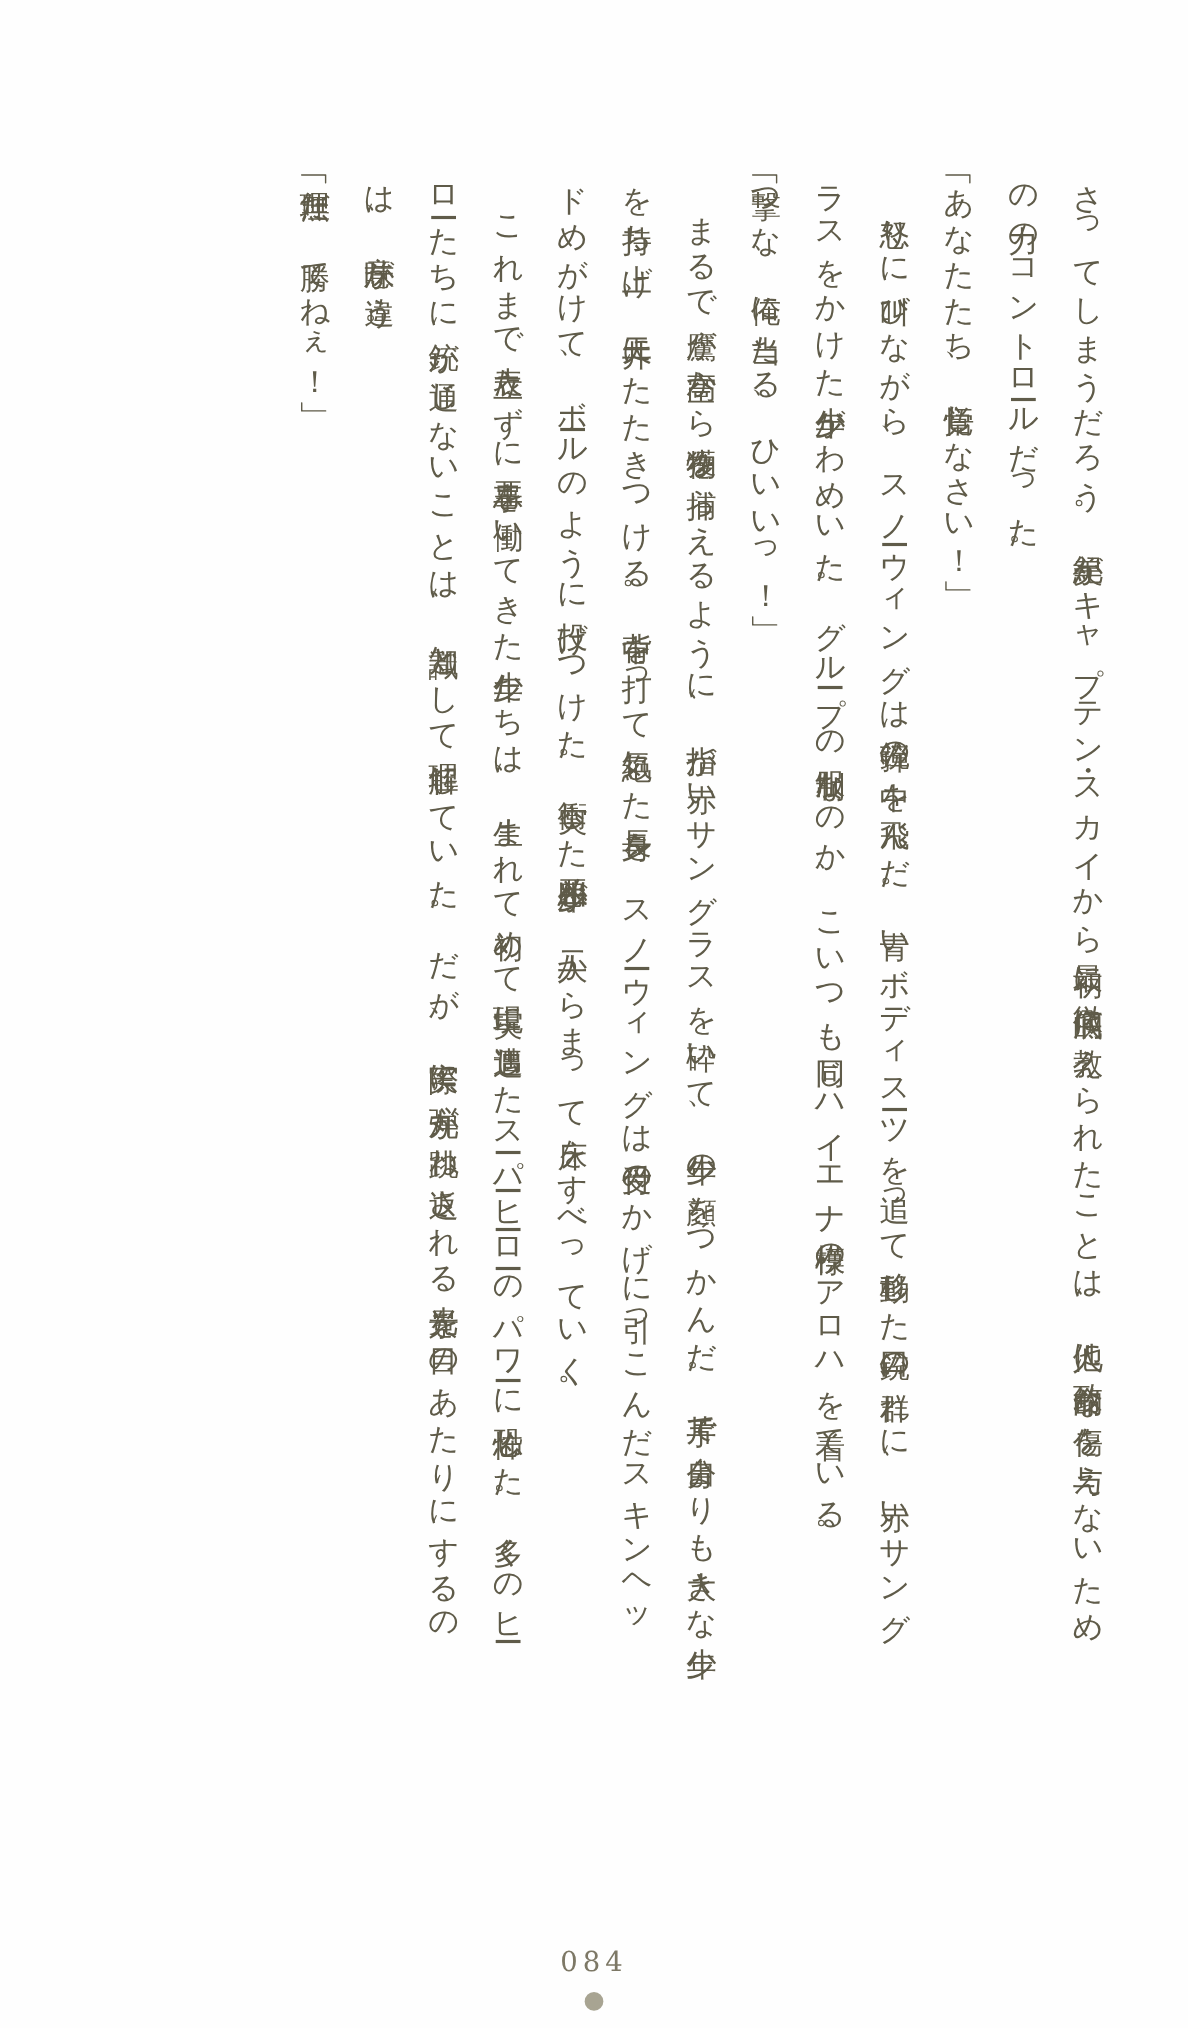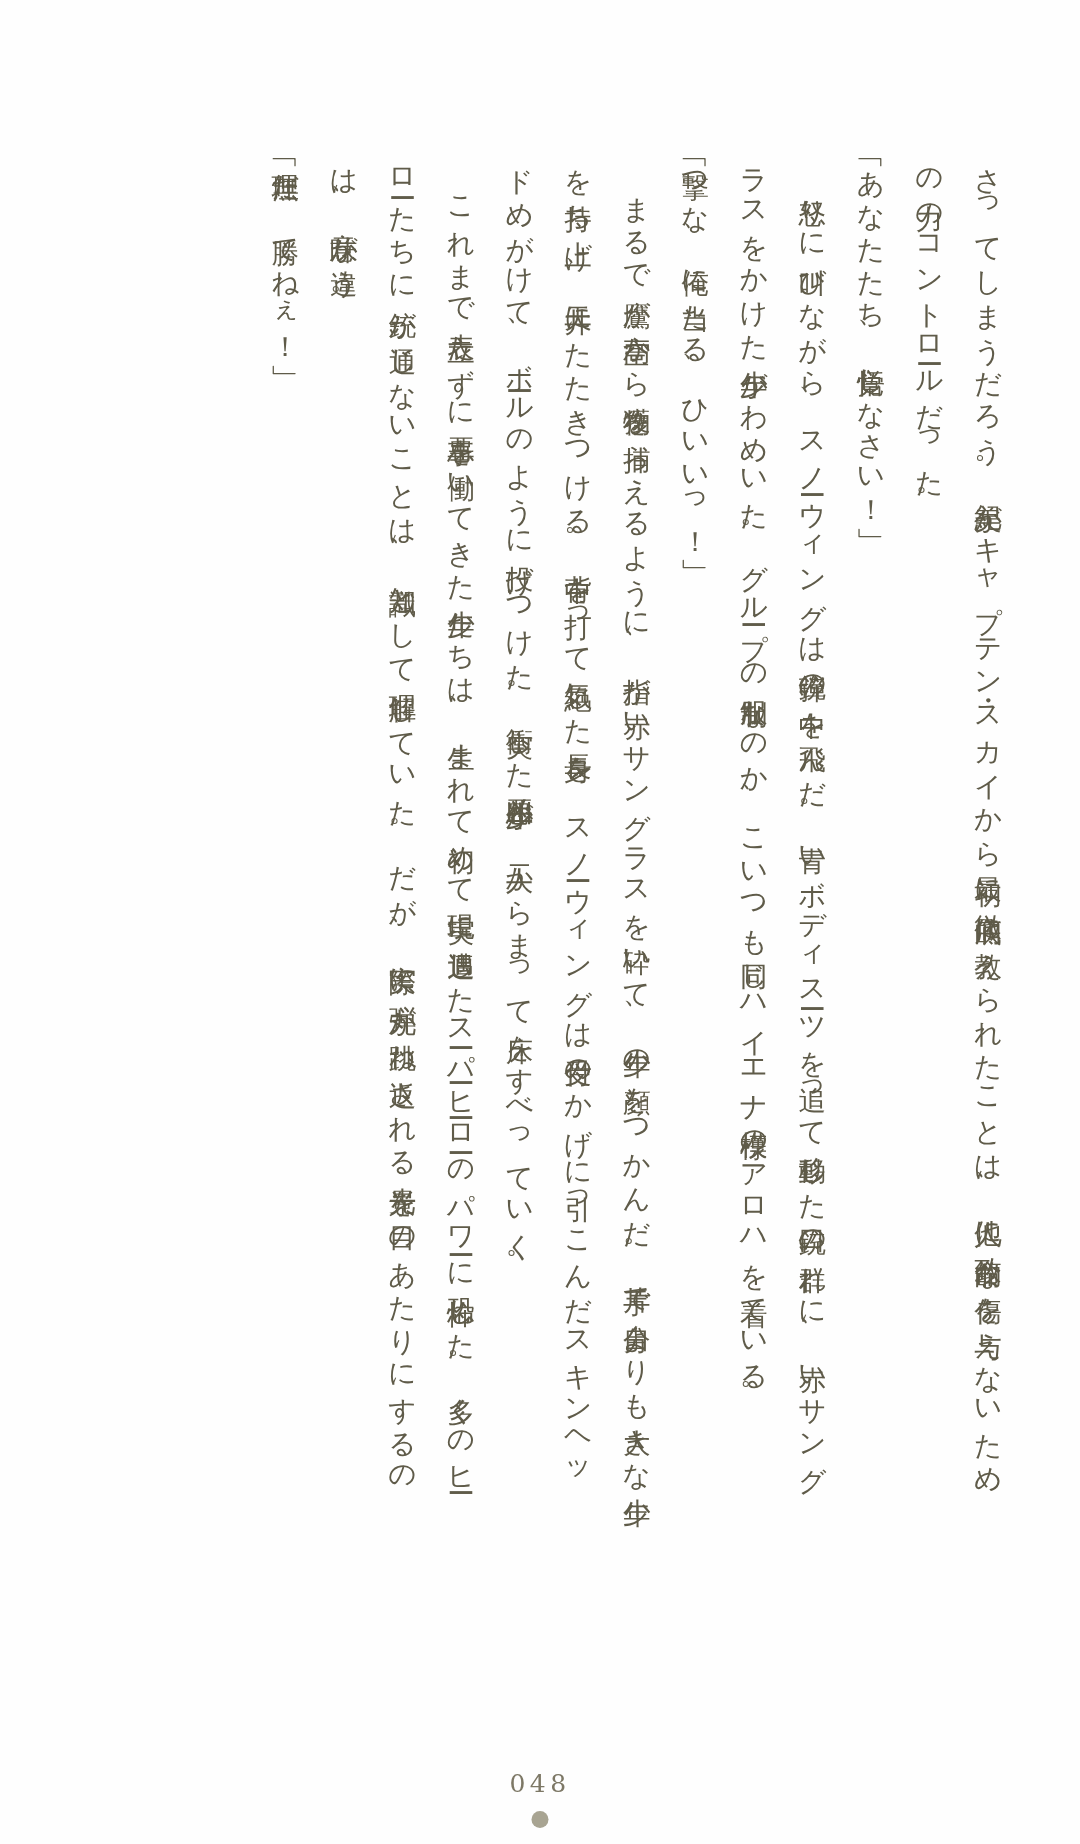--- a/index.html
+++ b/index.html
@@ -79,16 +79,16 @@
   <div class="text-block">
     <p class="no-indent">さってしまうだろう。美紀がキャプテン・スカイから最初に徹底的に教えられたことは、他人に致命的な傷を与えないための力のコントロールだった。</p>
     <p class="no-indent">「あなたたち、覚悟しなさい！」</p>
     <p>怒りに叫びながら、スノーウィングは銃弾の中を飛んだ。青いボディスーツを追って移動した銃口の群れに、赤いサングラスをかけた少年がわめいた。グループの制服なのか、こいつも同じハイエナ模様のアロハを着ている。</p>
     <p class="no-indent">「撃つな、俺に当たる、ひいいっ！」</p>
     <p>まるで鷹が高空から獲物を捕らえるように、指が赤いサングラスを砕いて、少年の顔をつかんだ。片手で自分よりも大きな少年を持ち上げ、天井にたたきつける。背中を打って気絶した長身を、スノーウィングは受付のかげに引っこんだスキンヘッドめがけて、ボールのように投げつけた。衝突した凶悪少年が、二人からまって床をすべっていく。</p>
     <p>これまで表立たずに悪事を働いてきた少年たちは、生まれて初めて現実に遭遇したスーパーヒーローのパワーに恐怖した。多くのヒーローたちに銃が通じないことは、知識として理解していた。だが、実際に弾丸が跳ね返される光景を目のあたりにするのは、意味が違う。</p>
     <p class="no-indent">「無理だ、勝てねぇ！」</p>
   </div>
 
-  <div class="page-number">048</div>
+  <div class="page-number">084</div>
   <div class="bottom-mark"></div>
 
 </div>
 
 </body></html>

